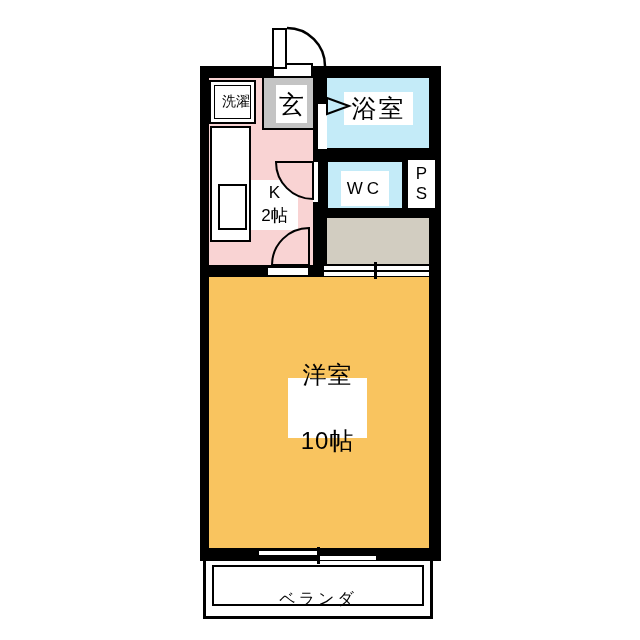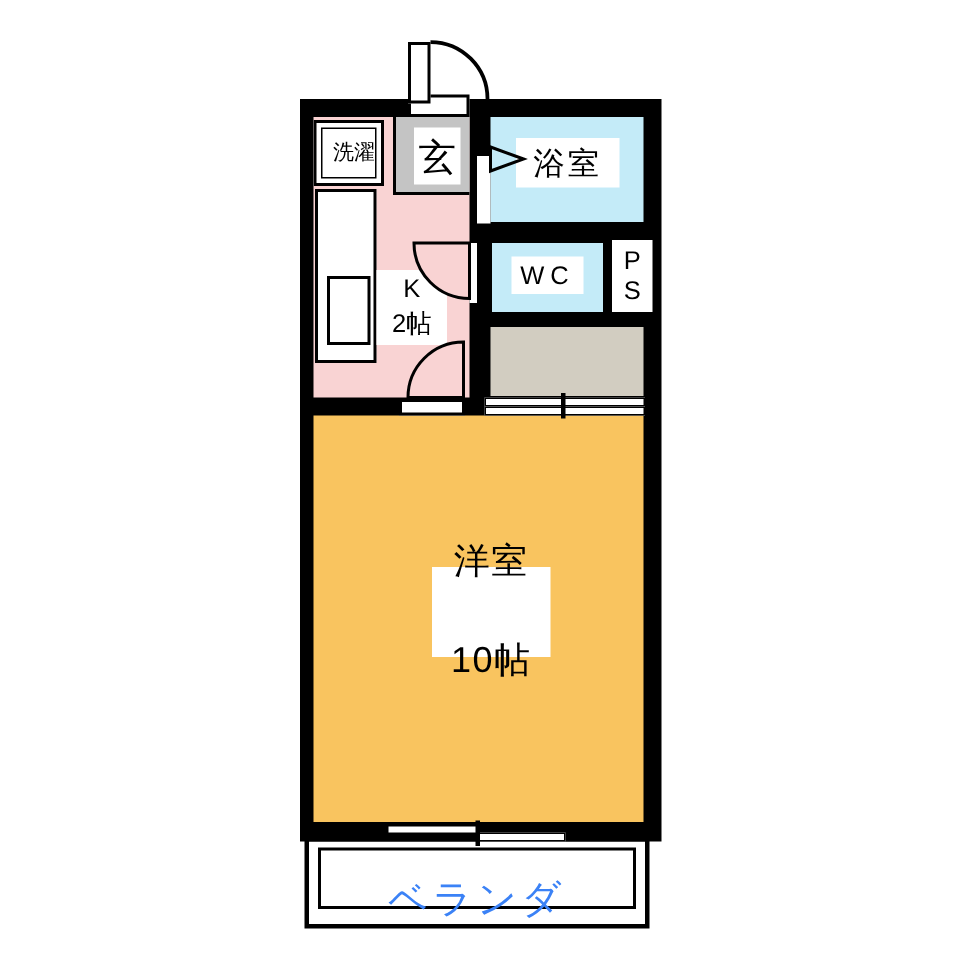--- a/index.html
+++ b/index.html
@@ -4,21 +4,21 @@
 <style>
   html,body{margin:0;padding:0;background:#fff;}
   #canvas{position:relative;width:640px;height:640px;background:var(--paper,#fff);
           font-family:"Liberation Sans","DejaVu Sans",sans-serif;overflow:hidden;}
   .abs{position:absolute;box-sizing:border-box;}
   
   #plan{left:200px;top:66px;width:241px;height:495px;background:var(--wall,#000);}
   #veranda{left:203px;top:558px;width:230px;height:61px;background:#fff;border:3px solid var(--wall,#000);}
   #veranda-inner{left:6px;top:4px;right:6px;bottom:10px;border:2px solid var(--wall,#000);
                  display:flex;align-items:center;justify-content:center;}
-  #veranda-inner .lbl{font-size:26px;letter-spacing:3px;color:#3b82f6;margin-top:28px;}
+  #veranda-inner .lbl{font-size:16px;letter-spacing:3px;color:#000000;margin-top:28px;}
   
   #room-kitchen{left:9px;top:12px;width:104px;height:187px;background:var(--kitchen);}
   #room-genkan{left:62px;top:12px;width:51px;height:52px;background:var(--entrance);
                border-left:2px solid #000;border-bottom:2px solid #000;}
   #room-bath{left:127px;top:12px;width:102px;height:70px;background:var(--water);}
   #room-wc{left:128px;top:96px;width:74px;height:46px;background:var(--water);}
   #room-ps{left:208px;top:94px;width:27px;height:48px;background:#fff;
            display:flex;flex-direction:column;align-items:center;justify-content:center;
            font-size:17px;line-height:1.15;color:#000;}
   #room-closet{left:127px;top:152px;width:102px;height:46px;background:var(--closet);}
@@ -37,22 +37,22 @@
   
   #laundry-box{left:9px;top:14px;width:47px;height:44px;background:#fff;border:2.5px solid #000;padding:3px;}
   #laundry-inner{position:relative;width:100%;height:100%;border:1.5px solid #000;box-sizing:border-box;
                  display:flex;align-items:center;justify-content:flex-end;font-size:14px;color:#000;}
   #counter{left:10px;top:60px;width:41px;height:116px;background:#fff;border:2px solid #000;}
   #sink{left:18px;top:118px;width:29px;height:46px;background:#fff;border:2px solid #000;}
   
   .label-box{background:#fff;display:flex;flex-direction:column;align-items:center;justify-content:center;
              color:#000;text-align:center;}
   #label-genkan{left:76px;top:19px;width:31px;height:38px;font-size:25px;}
-  #label-bath{left:144px;top:26px;width:69px;height:33px;font-size:21px;letter-spacing:2px;}
-  #label-wc{left:141px;top:105px;width:48px;height:25px;font-size:17px;letter-spacing:4px;align-items:center;}
+  #label-bath{left:144px;top:26px;width:69px;height:33px;font-size:25px;letter-spacing:2px;}
+  #label-wc{left:141px;top:105px;width:48px;height:35px;font-size:17px;letter-spacing:4px;align-items:center;}
   #label-closet{left:142px;top:156px;width:71px;height:36px;font-size:24px;letter-spacing:1px;}
   #label-kitchen{left:51px;top:114px;width:47px;height:50px;font-size:17px;line-height:1.35;}
   #label-main{left:88px;top:312px;width:79px;height:60px;font-size:24px;line-height:1.25;letter-spacing:1px;gap:36px;}
   
   #door-leaf{left:272px;top:28px;width:15px;height:41px;background:#fff;border:2px solid #000;}
   #arc-svg{left:0;top:0;width:640px;height:640px;pointer-events:none;}
 </style>
 </head>
 <body>
 

